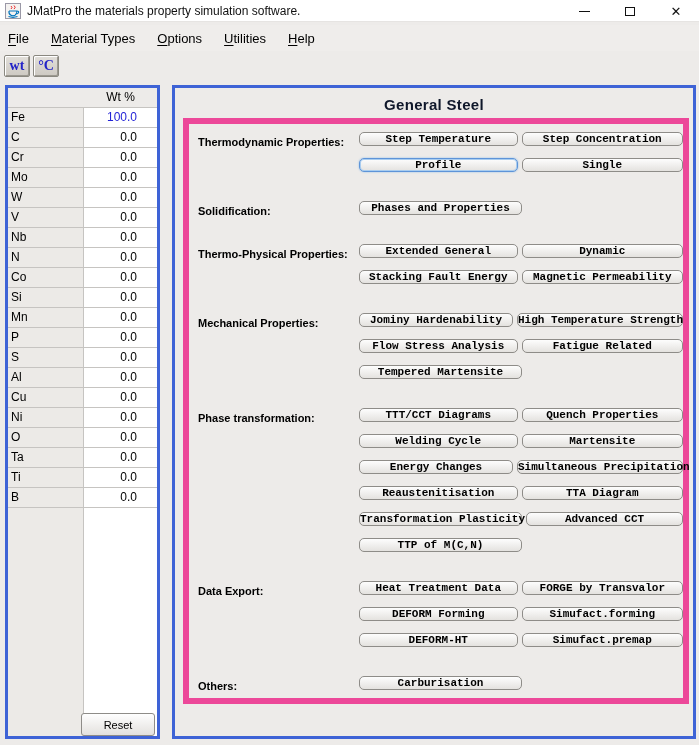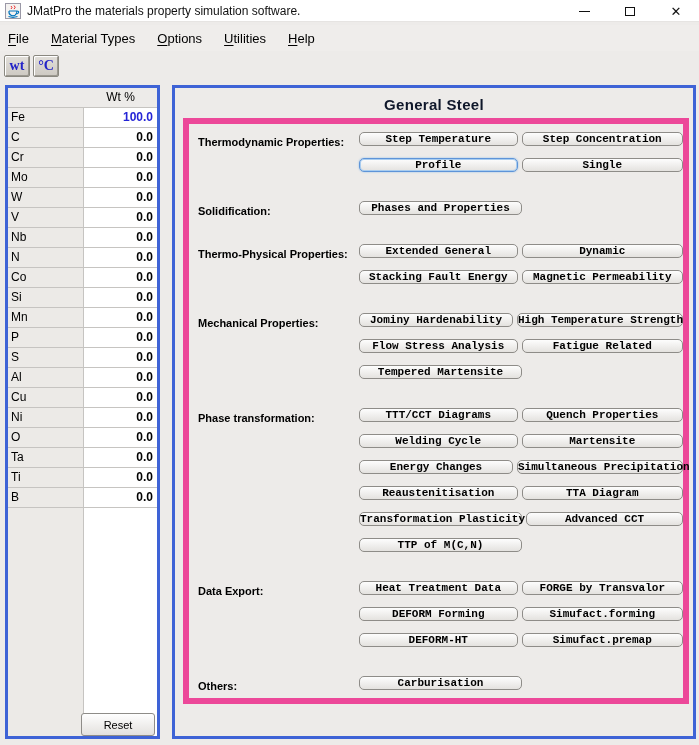--- a/index.html
+++ b/index.html
@@ -62,21 +62,21 @@
   .comp-header .hdr-spacer { width:76px; }
   .comp-header .hdr-label { flex:1; text-align:center; padding-top:2px; }
   .comp-rows { flex:0 0 auto; }
   .comp-row { display:flex; height:20px; }
   .comp-row .el {
     width:76px; background:#eceae7; border-top:1px solid #c6c4c1;
     border-right:1px solid #c6c4c1; padding:2px 0 0 3px;
   }
   .comp-row .val {
     flex:1; background:#ffffff; border-top:1px solid #c6c4c1;
-    text-align:right; padding:2px 4px 0 0; cursor:text;font-weight:bold;
+    text-align:right; padding:2px 20px 0 0; cursor:text;
   }
   .comp-row .val.hl { color:#2424d6; }
   .comp-filler { flex:1; display:flex; }
   .comp-filler .f-el { width:76px; background:#eceae7; border-top:1px solid #c6c4c1; border-right:1px solid #c6c4c1; }
   .comp-filler .f-val { flex:1; background:#ffffff; border-top:1px solid #c6c4c1; }
   .reset-btn {
     position:absolute; right:2px; bottom:0; width:74px; height:23px;
     background:linear-gradient(#fefefe,#e3e1de);
     border:1px solid #8e8c88; border-radius:3px;
     font-family:"Liberation Sans", sans-serif; font-size:11px; color:#000;

